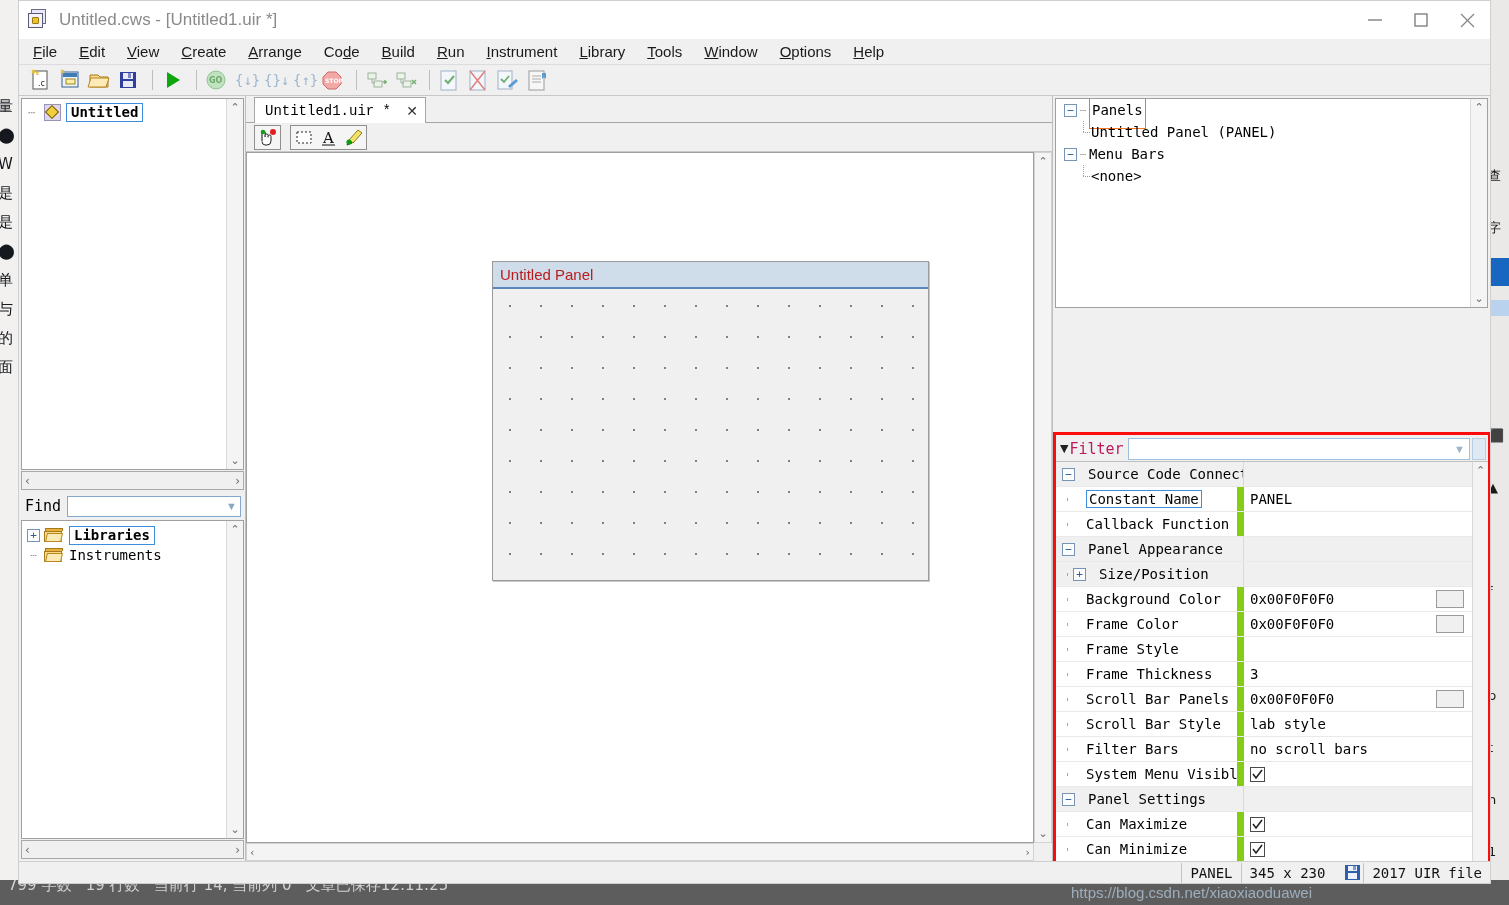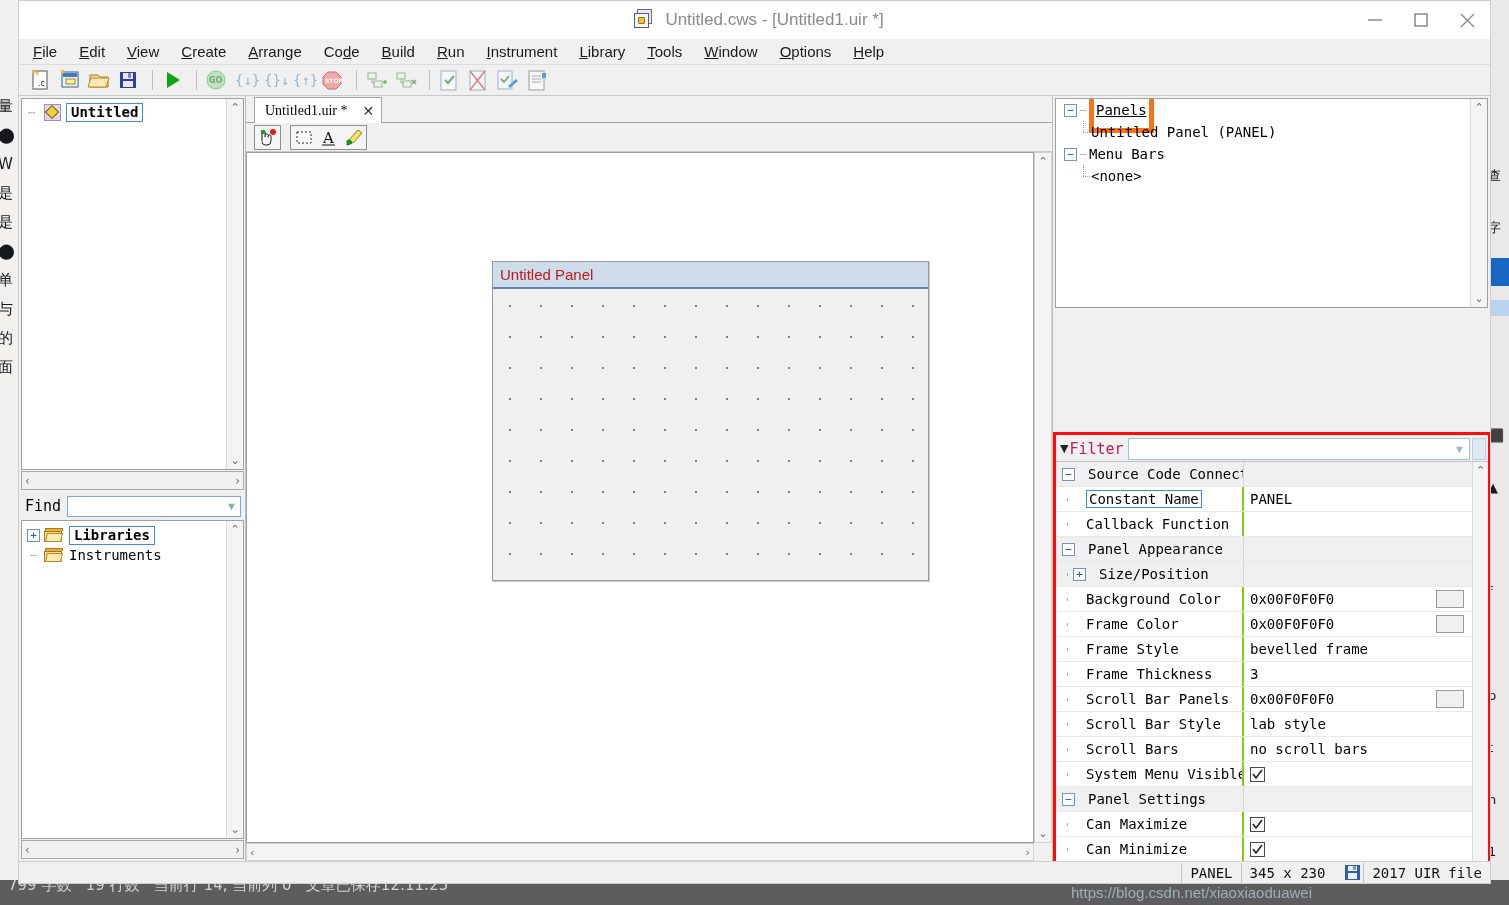--- a/index.html
+++ b/index.html
@@ -47,21 +47,21 @@
     position:absolute; left:18px; top:0; width:1473px; height:884px;
     background:#f0f0f0;
     border:1px solid #cfcfcf;
     display:flex; flex-direction:column;
     overflow:hidden;
   }
 
   
   .titlebar {
     height:38px; background:#ffffff; display:flex; align-items:center;
-    flex:0 0 38px; position:relative;justify-content:center;
+    flex:0 0 38px; position:relative;
   }
   .app-icon {
     width:22px; height:22px; margin-left:8px; position:relative; flex:0 0 22px;
   }
   .app-icon .sq1 {
     position:absolute; left:4px; top:0px; width:15px; height:15px;
     background:#e9e9f5; border:1px solid #6a6a8a;
   }
   .app-icon .sq2 {
     position:absolute; left:1px; top:4px; width:15px; height:15px;
@@ -179,21 +179,21 @@
     background:#f0f0f0;
   }
   .tabstrip {
     flex:0 0 27px; height:27px; display:flex; align-items:flex-end;
     background:#f0f0f0; border-bottom:1px solid #a6a6a6; padding-left:8px;
   }
   .tab {
     height:26px; background:#ffffff; border:1px solid #a6a6a6; border-bottom:none;
     display:flex; align-items:center; padding:0 6px 0 10px; margin-bottom:-1px;
   }
-  .tab-label { font-family:Liberation Serif, serif; font-size:14px; color:#000; }
+  .tab-label { font-family:Liberation Mono, monospace; font-size:14px; color:#000; }
   .tab-close {
     margin-left:14px; font-family:"DejaVu Sans", sans-serif; font-size:14px; color:#333;
     width:14px; text-align:center;
   }
   .editor-toolbar {
     flex:0 0 29px; height:29px; display:flex; align-items:center;
     background:#f0f0f0; padding-left:8px; border-bottom:1px solid #c8c8c8;
   }
   .etb-group { display:flex; border:1px solid #909090; background:#f5f5f5; }
   .etb-btn { width:25px; height:23px; position:relative; display:flex; align-items:center; justify-content:center;}
@@ -249,21 +249,21 @@
   }
   .pt-row { display:flex; align-items:center; height:22px; padding-left:8px; position:relative; }
   .minus-box {
     width:13px; height:13px; border:1px solid #7794b2; background:#fbfcfd;
     display:flex; align-items:center; justify-content:center;
     font-family:"DejaVu Sans Mono", monospace; font-size:11px; color:#2e5d8e; line-height:1;
     flex:0 0 13px;
   }
   .pt-dash { width:12px; color:#a0a0a0; font-size:11px; font-family:"DejaVu Sans Mono", monospace; text-align:center; }
   .pt-label { font-family:"DejaVu Sans Mono", monospace; font-size:14px; color:#000; }
-  .pt-sel { border:5px solid #f97316; padding:10px 2px; line-height:16px;text-decoration:underline; }
+  .pt-sel { border:1px solid #f97316; padding:10px 2px; line-height:16px; }
   .pt-child { padding-left:22px; }
   .pt-elbow {
     width:13px; height:16px; position:relative; flex:0 0 13px;
   }
   .pt-elbow:before {
     content:""; position:absolute; left:5px; top:-3px; width:1px; height:11px;
     border-left:1px dotted #9a9a9a;
   }
   .pt-elbow:after {
     content:""; position:absolute; left:5px; top:8px; width:7px; height:1px;
@@ -294,21 +294,21 @@
     overflow:hidden; display:flex;
   }
   .props-col { flex:1 1 auto; }
   .prow {
     display:flex; height:25px; align-items:stretch;
     border-bottom:1px solid #e9e9e9;
   }
   .prow.group { background:#f0f0f0; }
   .pname {
     flex:0 0 188px; display:flex; align-items:center; padding-left:6px;
-    border-right:2px solid #84cc16; overflow:hidden; white-space:nowrap;
+    border-right:7px solid #84cc16; overflow:hidden; white-space:nowrap;
   }
   .prow.group .pname { border-right:1px solid #d8d8d8; }
   .pname-txt { font-family:"DejaVu Sans Mono", monospace; font-size:14px; color:#000; }
   .pname-txt.sel { border:1px solid #3c8ddc; padding:0 2px; }
   .pguides { width:11px; flex:0 0 11px; position:relative; }
   .pguides.v:before {
     content:""; position:absolute; left:5px; top:-1px; bottom:-1px;
     border-left:1px dotted #a8a8a8;
   }
   .ptee { width:13px; flex:0 0 13px; position:relative; }
@@ -797,23 +797,20 @@
                   <span class="pvalue-txt">0x00F0F0F0</span>
                   <span class="swatch" style="background: rgb(240, 240, 240);"></span>
                 </div>
               </div>
               <div class="prow">
                 <div class="pname">
                   <span class="pguides v"></span>
                   <span class="ptee"></span>
                   <span class="pname-txt">Frame Style</span>
                 </div>
-                <div class="pvalue">
-                  <span class="pvalue-txt">bevelled frame</span>
-                </div>
               </div>
               <div class="prow">
                 <div class="pname">
                   <span class="pguides v"></span>
                   <span class="ptee"></span>
                   <span class="pname-txt">Frame Thickness</span>
                 </div>
                 <div class="pvalue">
                   <span class="pvalue-txt">3</span>
                 </div>
@@ -836,21 +833,21 @@
                   <span class="pname-txt">Scroll Bar Style</span>
                 </div>
                 <div class="pvalue">
                   <span class="pvalue-txt">lab style</span>
                 </div>
               </div>
               <div class="prow">
                 <div class="pname">
                   <span class="pguides v"></span>
                   <span class="ptee"></span>
-                  <span class="pname-txt">Scroll Bars</span>
+                  <span class="pname-txt">Filter Bars</span>
                 </div>
                 <div class="pvalue">
                   <span class="pvalue-txt">no scroll bars</span>
                 </div>
               </div>
               <div class="prow">
                 <div class="pname">
                   <span class="pguides v"></span>
                   <span class="ptee"></span>
                   <span class="pname-txt">System Menu Visible</span>

